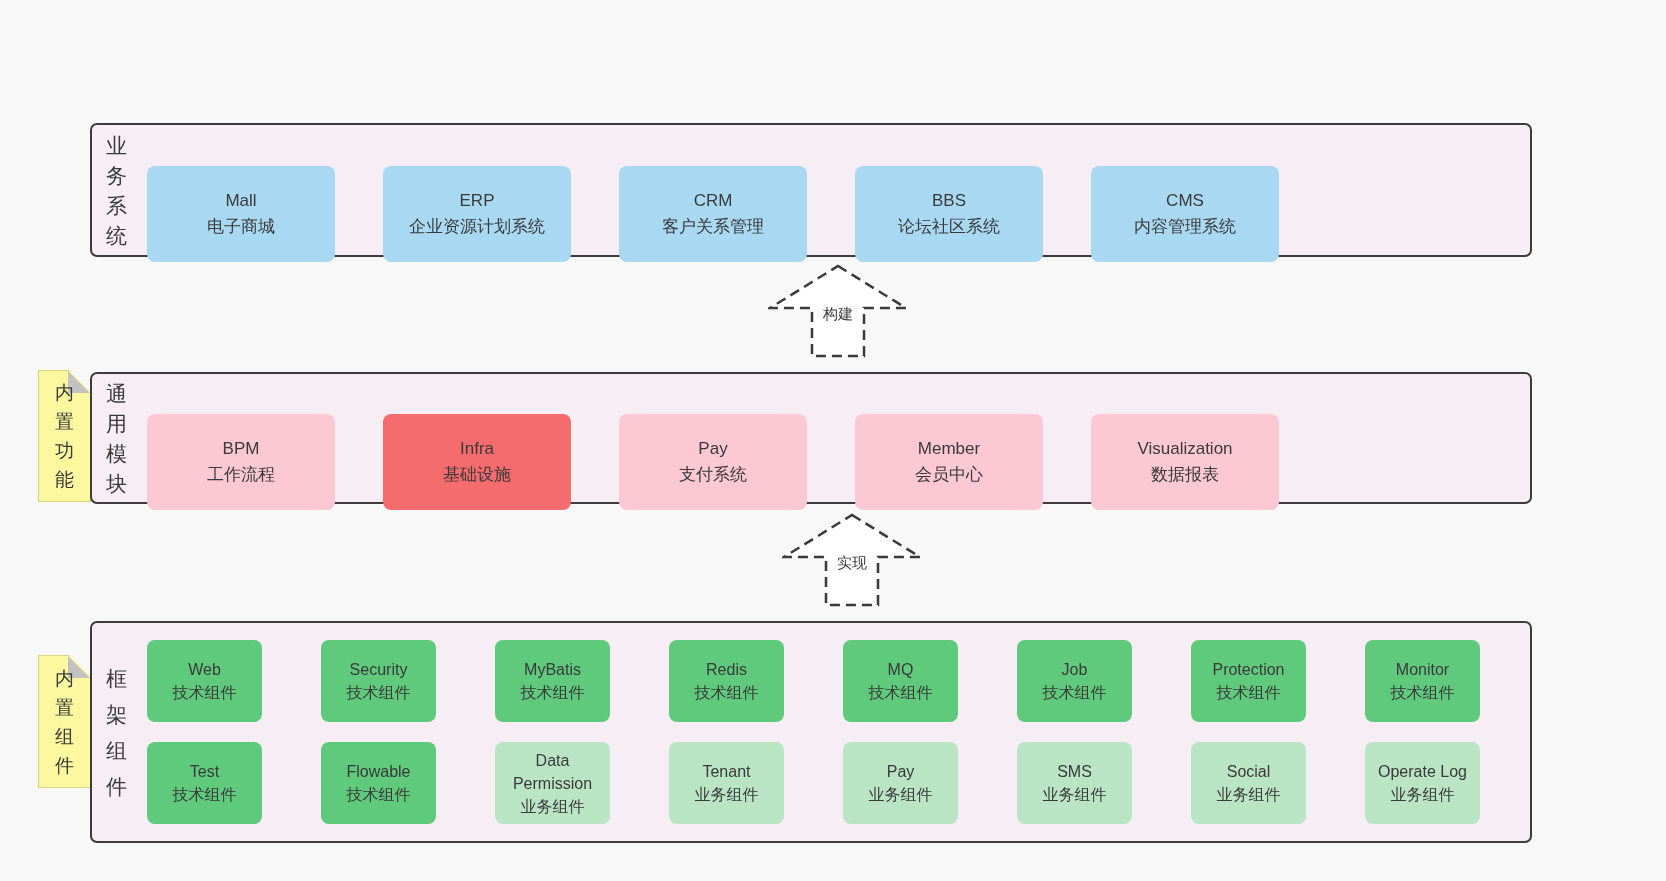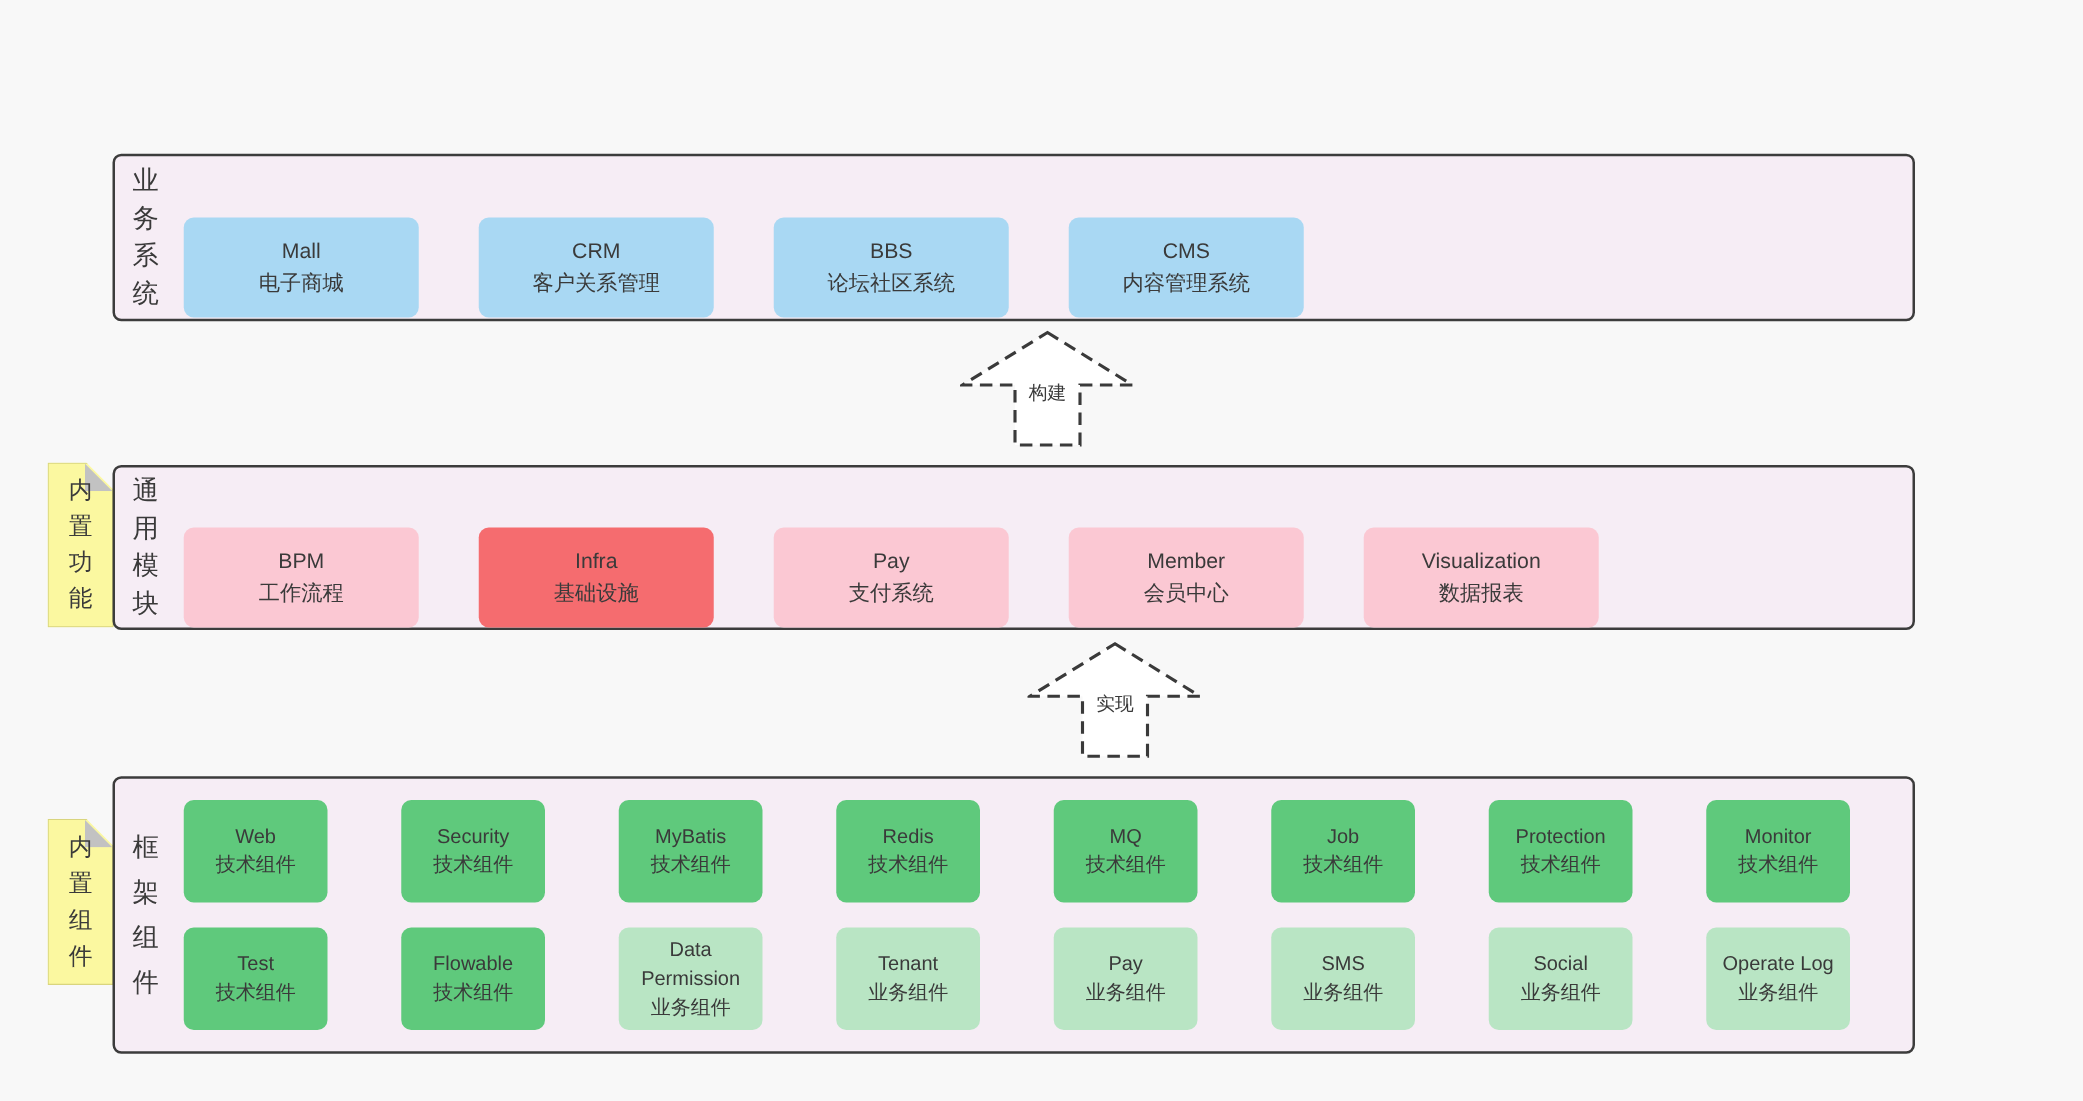--- a/index.html
+++ b/index.html
@@ -19,21 +19,21 @@
         font-size:21px;color:var(--text,#3a3a3a);gap:9px;line-height:1;}
   .band-components .band-label{gap:15px;}
 
   .boxes{position:absolute;left:55px;top:0;height:100%;display:flex;align-items:center;gap:48px;}
   .boxes-grid{position:absolute;left:55px;top:0;height:100%;display:grid;
         grid-template-columns:repeat(8,141px);gap:20px 33px;align-content:center;}
 
   .box{box-sizing:border-box;border-radius:8px;display:flex;flex-direction:column;
         justify-content:center;align-items:center;text-align:center;
         color:var(--text,#3a3a3a);}
-  .box-wide{width:188px;height:80px;font-size:17px;line-height:26px;margin-top:48px;}
+  .box-wide{width:188px;height:96px;font-size:17px;line-height:26px;margin-top:48px;}
   .box-small{width:115px;height:82px;font-size:16px;line-height:23px;padding:2px 6px;}
   .box--blue{background:var(--blue,#a9d8f3);}
   .box--red{background:var(--red,#f56c6f);}
   .box--pink{background:var(--pink,#fbc8d3);}
   .box--green{background:var(--green,#5fc97c);}
   .box--lightgreen{background:var(--lightgreen,#b9e5c4);}
 
   
   .sticky{position:absolute;left:38px;width:53px;background:var(--yellow,#fbf8a0);
         border:1px solid #d9d57e;box-sizing:border-box;z-index:1;
@@ -43,21 +43,21 @@
   .sticky-2{top:655px;height:133px;}
   .sticky .fold{position:absolute;top:0;right:0;width:22px;height:22px;
         background:var(--fold-gray,#c2c2c2);
         clip-path:polygon(0 0,100% 100%,0 100%);}
   .sticky-label{display:flex;flex-direction:column;align-items:center;gap:10px;
         font-size:19px;color:var(--text,#3a3a3a);line-height:1;position:relative;}
 
   
   .arrow{position:absolute;width:140px;height:96px;z-index:3;}
   .arrow-1{left:768px;top:263px;}
-  .arrow-2{left:822px;top:512px;text-decoration:underline;}
+  .arrow-2{left:782px;top:512px;text-decoration:underline;}
   .arrow svg{position:absolute;left:0;top:0;}
   .arrow polygon{fill:var(--arrow-fill,#ffffff);stroke:var(--arrow-stroke,#3a3a3a);
         stroke-width:2.5;stroke-dasharray:10 6;stroke-linejoin:miter;}
   .arrow-label{position:absolute;left:0;right:0;top:42px;text-align:center;
         font-size:15px;color:var(--text,#3a3a3a);}
   .arrow-label span{background:var(--arrow-fill,#ffffff);padding:1px 2px;}
 </style>
 </head>
 <body>
 
@@ -88,20 +88,24 @@
         <span>务</span>
         <span>系</span>
         <span>统</span>
       </div>
     <div class="boxes">
         <div class="box box-wide box--blue">
           <div>Mall</div>
           <div>电子商城</div>
         </div>
         <div class="box box-wide box--blue">
+          <div>ERP</div>
+          <div>企业资源计划系统</div>
+        </div>
+        <div class="box box-wide box--blue">
           <div>CRM</div>
           <div>客户关系管理</div>
         </div>
         <div class="box box-wide box--blue">
           <div>BBS</div>
           <div>论坛社区系统</div>
         </div>
         <div class="box box-wide box--blue">
           <div>CMS</div>
           <div>内容管理系统</div>

